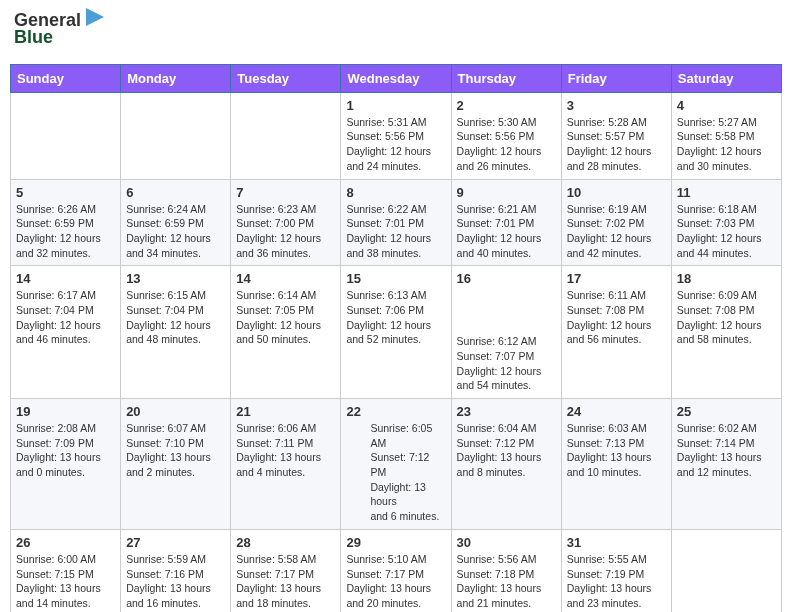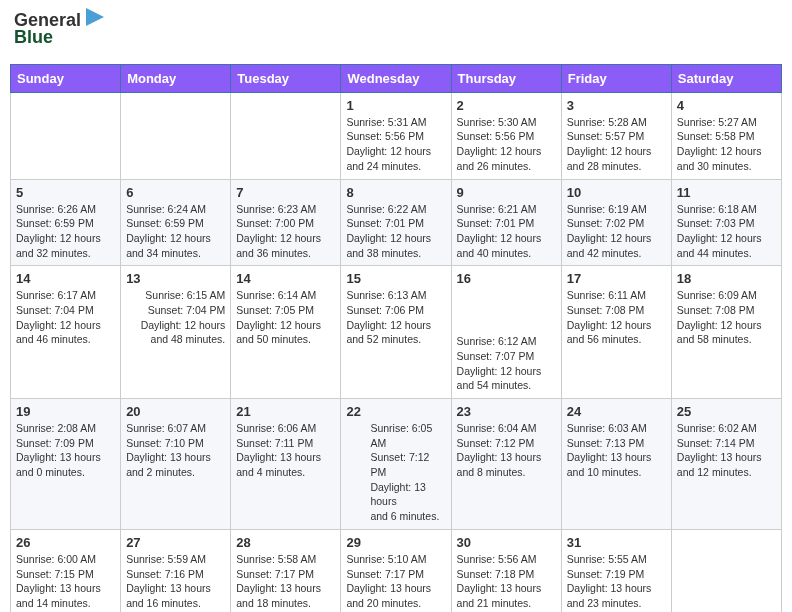--- a/index.html
+++ b/index.html
@@ -206,21 +206,21 @@
       <tr>
         <td>
           <span class="day-num">14</span>
           <div class="day-info" style="white-space: pre-line;">Sunrise: 6:17 AM
 Sunset: 7:04 PM
 Daylight: 12 hours
 and 46 minutes.</div>
         </td>
         <td>
           <span class="day-num">13</span>
-          <div class="day-info" style="white-space: pre-line; text-align: right;">Sunrise: 6:15 AM
+          <div class="day-info" style="white-space: pre-line;">Sunrise: 6:15 AM
 Sunset: 7:04 PM
 Daylight: 12 hours
 and 48 minutes.</div>
         </td>
         <td>
           <span class="day-num">14</span>
           <div class="day-info" style="white-space: pre-line;">Sunrise: 6:14 AM
 Sunset: 7:05 PM
 Daylight: 12 hours
 and 50 minutes.</div>

